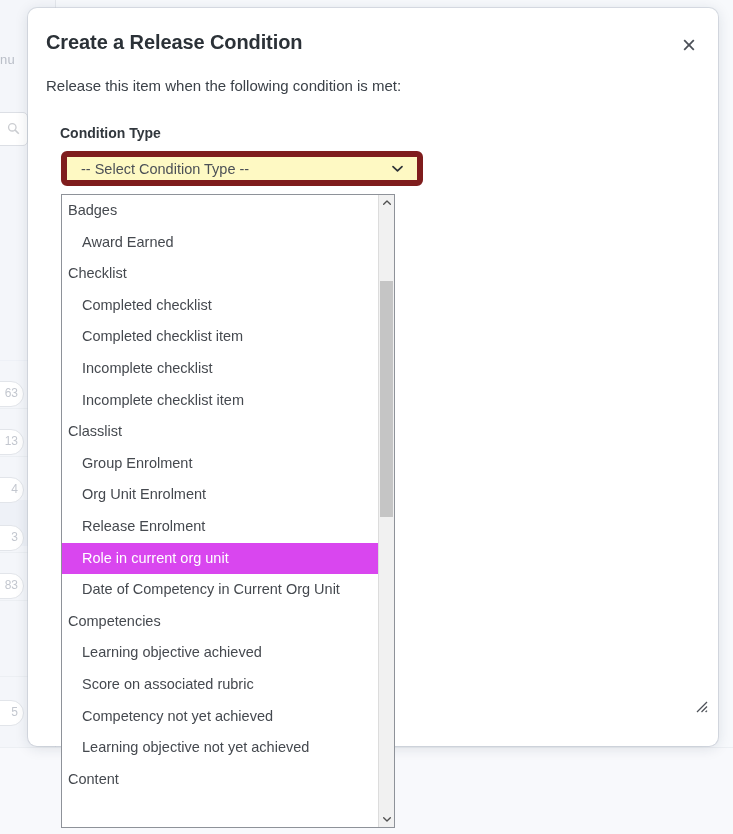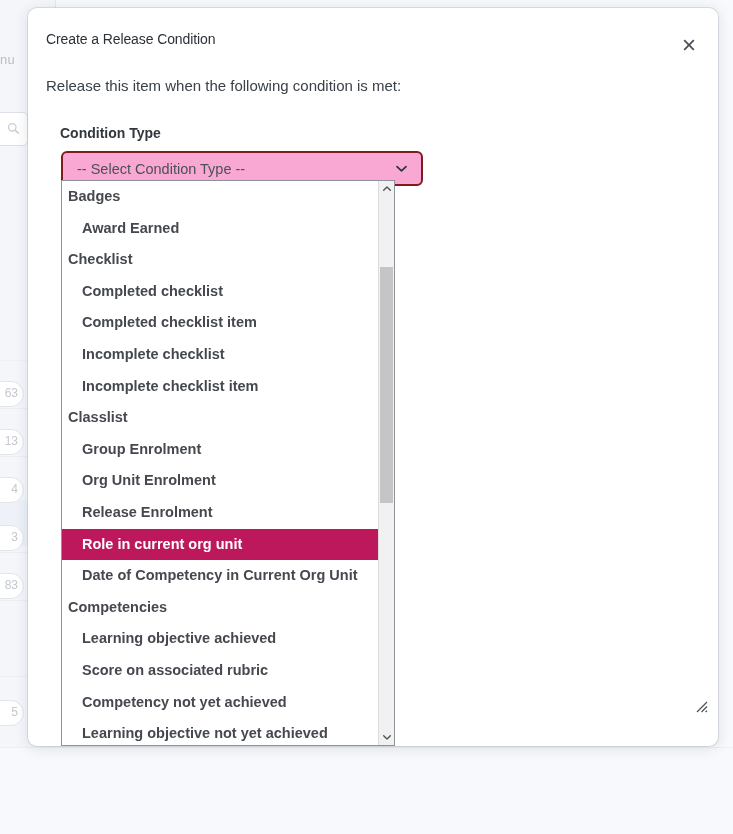--- a/index.html
+++ b/index.html
@@ -99,22 +99,22 @@
     left: 28px; top: 8px;
     width: 690px; height: 738px;
     background: #ffffff;
     border-radius: 9px;
     box-shadow: 0 2px 14px rgba(25,35,60,.13), 0 0 0 1px rgba(200,205,215,.55);
     box-sizing: border-box;
   }
   #modal-title {
     position: absolute;
     left: 18px; top: 23px;
-    font-size: 14px;
-    font-weight: normal;
+    font-size: 20px;
+    font-weight: bold;
     color: #2b3137;
     letter-spacing: -.1px;
   }
   #modal-close {
     position: absolute;
     right: 14px; top: 22px;
     width: 30px; height: 30px;
     display: flex;
     align-items: center;
     justify-content: center;
@@ -136,22 +136,22 @@
     font-size: 14px;
     font-weight: bold;
     color: #31373d;
   }
 
   
   #select-control {
     position: absolute;
     left: 33px; top: 143px;
     width: 362px; height: 35px;
-    background: #f9a8d4;
-    border: 2px solid #7f1d1d;
+    background: #fef9c3;
+    border: 6px solid #7f1d1d;
     border-radius: 6px;
     box-sizing: border-box;
     display: flex;
     align-items: center;
     cursor: pointer;
   }
   #select-value {
     margin-left: 14px;
     font-size: 14.5px;
     color: #4c5056;
@@ -160,29 +160,28 @@
   #select-caret {
     margin-right: 12px;
     display: flex;
     align-items: center;
     color: #2e3338;
   }
 
   
   #listbox {
     position: absolute;
-    left: 61px; top: 180px;
-    width: 334px; height: 566px;
+    left: 61px; top: 194px;
+    width: 334px; height: 634px;
     background: #ffffff;
     border: 1px solid #8e9299;
     box-sizing: border-box;
     overflow: hidden;
     display: flex;
     z-index: 20;
-    font-weight: bold;
   }
   #option-area {
     flex: 1;
     position: relative;
     overflow: hidden;
   }
   .opt {
     height: 31.6px;
     line-height: 31.6px;
     font-size: 14.5px;
@@ -192,21 +191,21 @@
     cursor: default;
   }
   .opt.group {
     padding-left: 6px;
     color: #45494f;
   }
   .opt.child {
     padding-left: 20px;
   }
   .opt.selected {
-    background: #be185d;
+    background: #d946ef;
     color: #ffffff;
   }
 
   
   #listbox-scrollbar {
     width: 16px;
     background: #f1f1f1;
     border-left: 1px solid #dcdcdc;
     position: relative;
     box-sizing: border-box;

